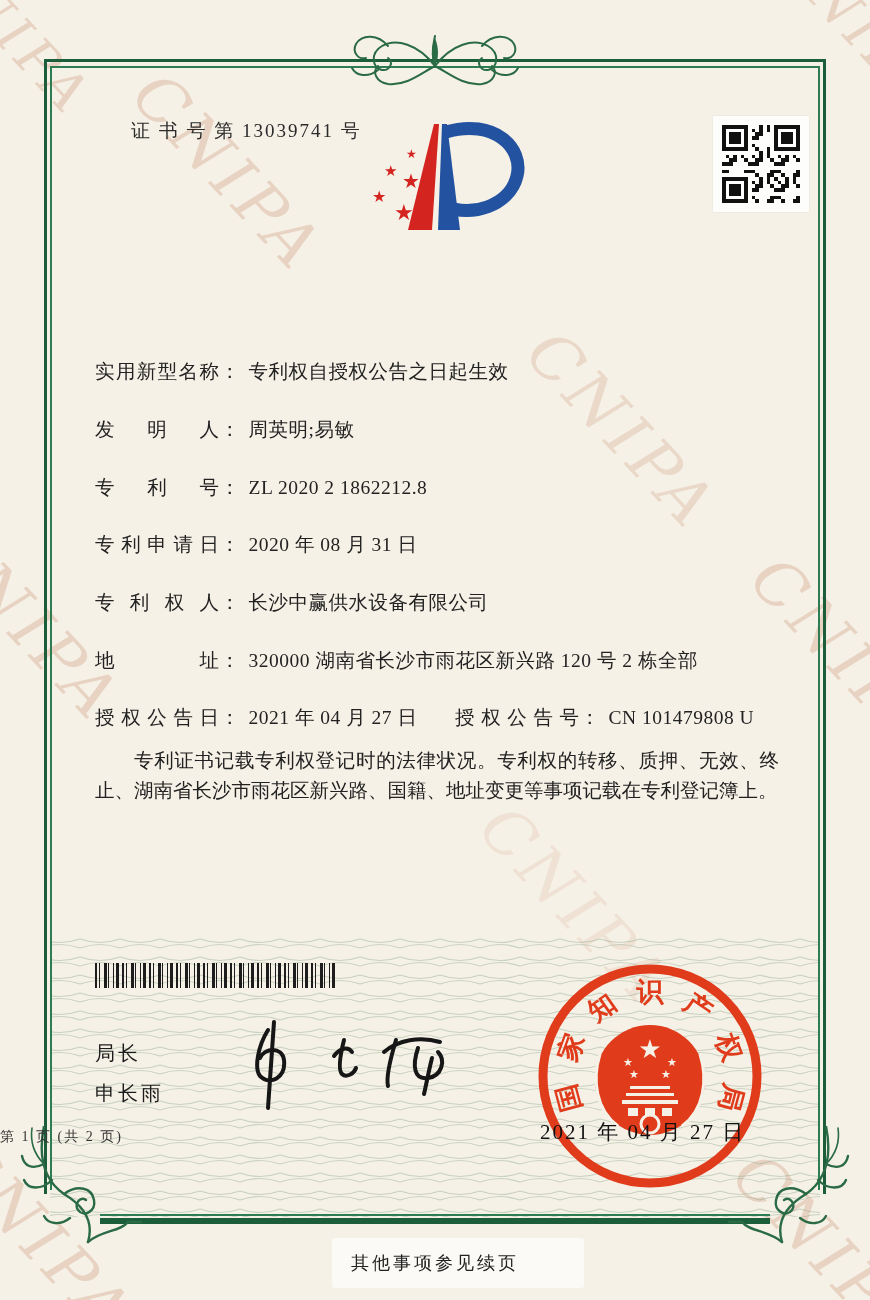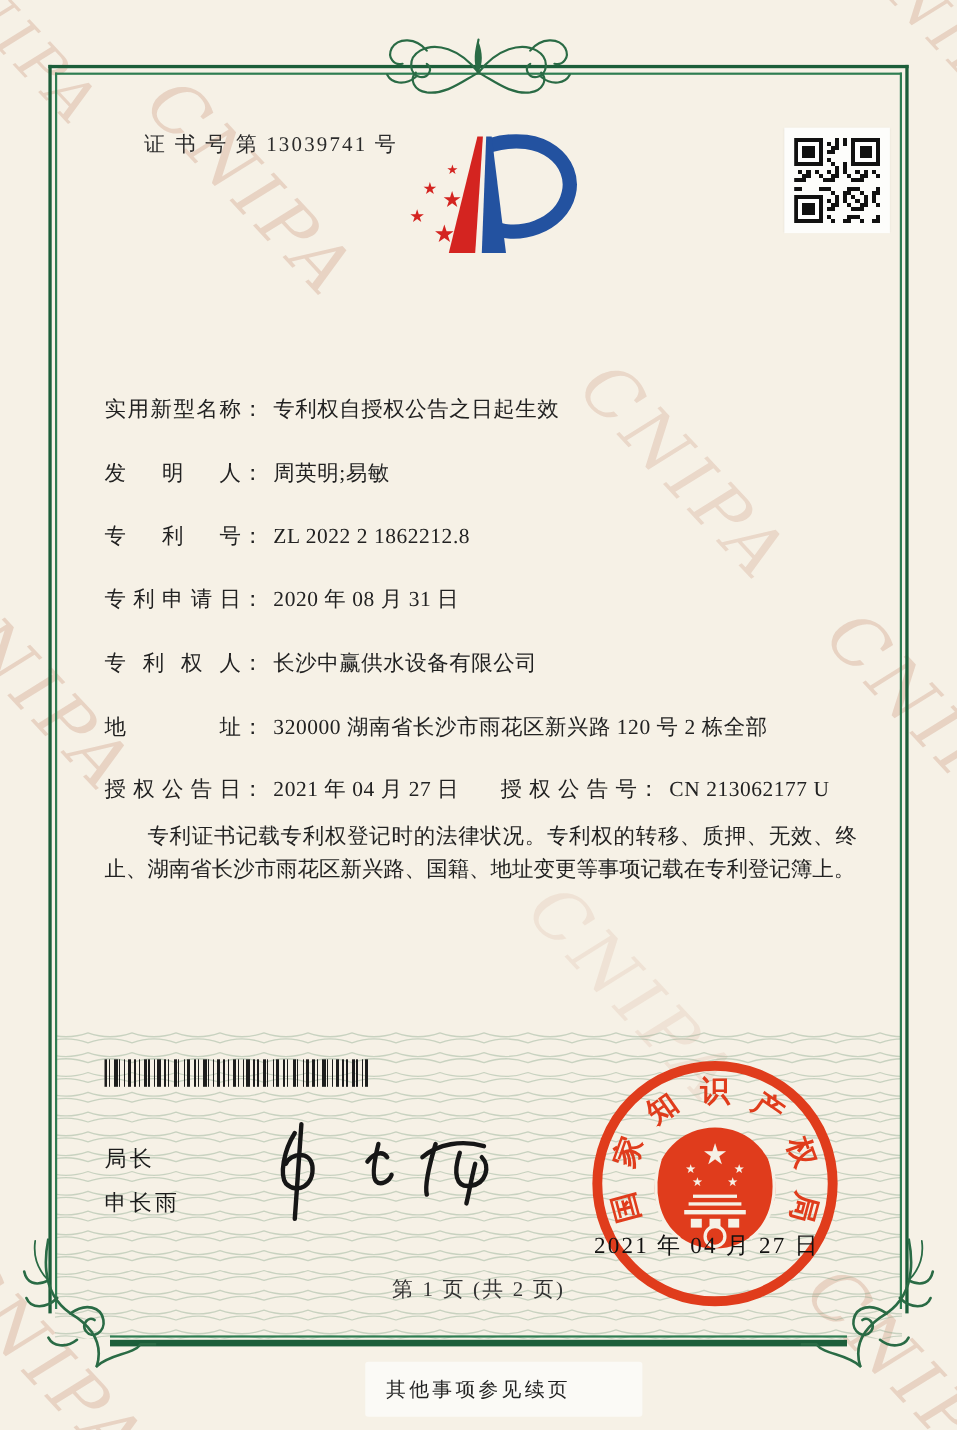--- a/index.html
+++ b/index.html
@@ -58,21 +58,21 @@
 
   
   .seal{position:absolute;left:534px;top:960px;width:232px;height:232px;}
   .seal-ring-char{position:absolute;left:50%;top:50%;width:30px;height:30px;margin:-15px 0 0 -15px;
       color:#e03c1c;font-size:27px;font-weight:700;text-align:center;line-height:30px;
       font-family:"Liberation Serif","DejaVu Serif",serif;}
   .seal-date{position:absolute;left:540px;top:1118px;width:220px;font-size:21px;color:#111;
       letter-spacing:2px;white-space:nowrap;}
 
   
-  .page-num{position:absolute;left:0;top:1159px;width:100%;text-align:center;font-size:19px;color:#333;letter-spacing:2px;}
+  .page-num{position:absolute;left:0;top:1128px;width:100%;text-align:left;font-size:14px;color:#333;letter-spacing:2px;}
   .cont-band{position:absolute;left:332px;top:1238px;width:252px;height:50px;background:#fbfaf6;border-radius:3px;}
   .cont-note{position:absolute;left:0;top:1251px;width:100%;text-align:center;font-size:18px;color:#222;letter-spacing:3px;}
 
   .orn{position:absolute;pointer-events:none;}
 </style>
 </head>
 <body>
 
 <div class="page">
 
@@ -305,21 +305,21 @@
           <span>发</span>
           <span>明</span>
           <span>人</span>
         </span><span class="colon">：</span><span class="field-value">周英明;易敏</span>
     </div>
     <div class="field-row" style="top:474px;">
       <span class="field-label jlabel">
           <span>专</span>
           <span>利</span>
           <span>号</span>
-        </span><span class="colon">：</span><span class="field-value">ZL 2022 2 1862212.8</span>
+        </span><span class="colon">：</span><span class="field-value">ZL 2020 2 1862212.8</span>
     </div>
     <div class="field-row" style="top:531px;">
       <span class="field-label jlabel">
           <span>专</span>
           <span>利</span>
           <span>申</span>
           <span>请</span>
           <span>日</span>
         </span><span class="colon">：</span><span class="field-value">2020 年 08 月 31 日</span>
     </div>
@@ -345,21 +345,21 @@
           <span>告</span>
           <span>日</span>
         </span><span class="colon">：</span><span class="field-value">2021 年 04 月 27 日</span>
       <span class="pair2">
         <span class="field-label jlabel">
             <span>授</span>
             <span>权</span>
             <span>公</span>
             <span>告</span>
             <span>号</span>
-          </span><span class="colon">：</span><span class="field-value">CN 213062177 U</span>
+          </span><span class="colon">：</span><span class="field-value">CN 101479808 U</span>
       </span>
     </div>
   </div>
 
   <div class="body-text">
     <p>专利证书记载专利权登记时的法律状况。专利权的转移、质押、无效、终止、湖南省长沙市雨花区新兴路、国籍、地址变更等事项记载在专利登记簿上。</p>
   </div>
 
   <div class="barcode"></div>
 

